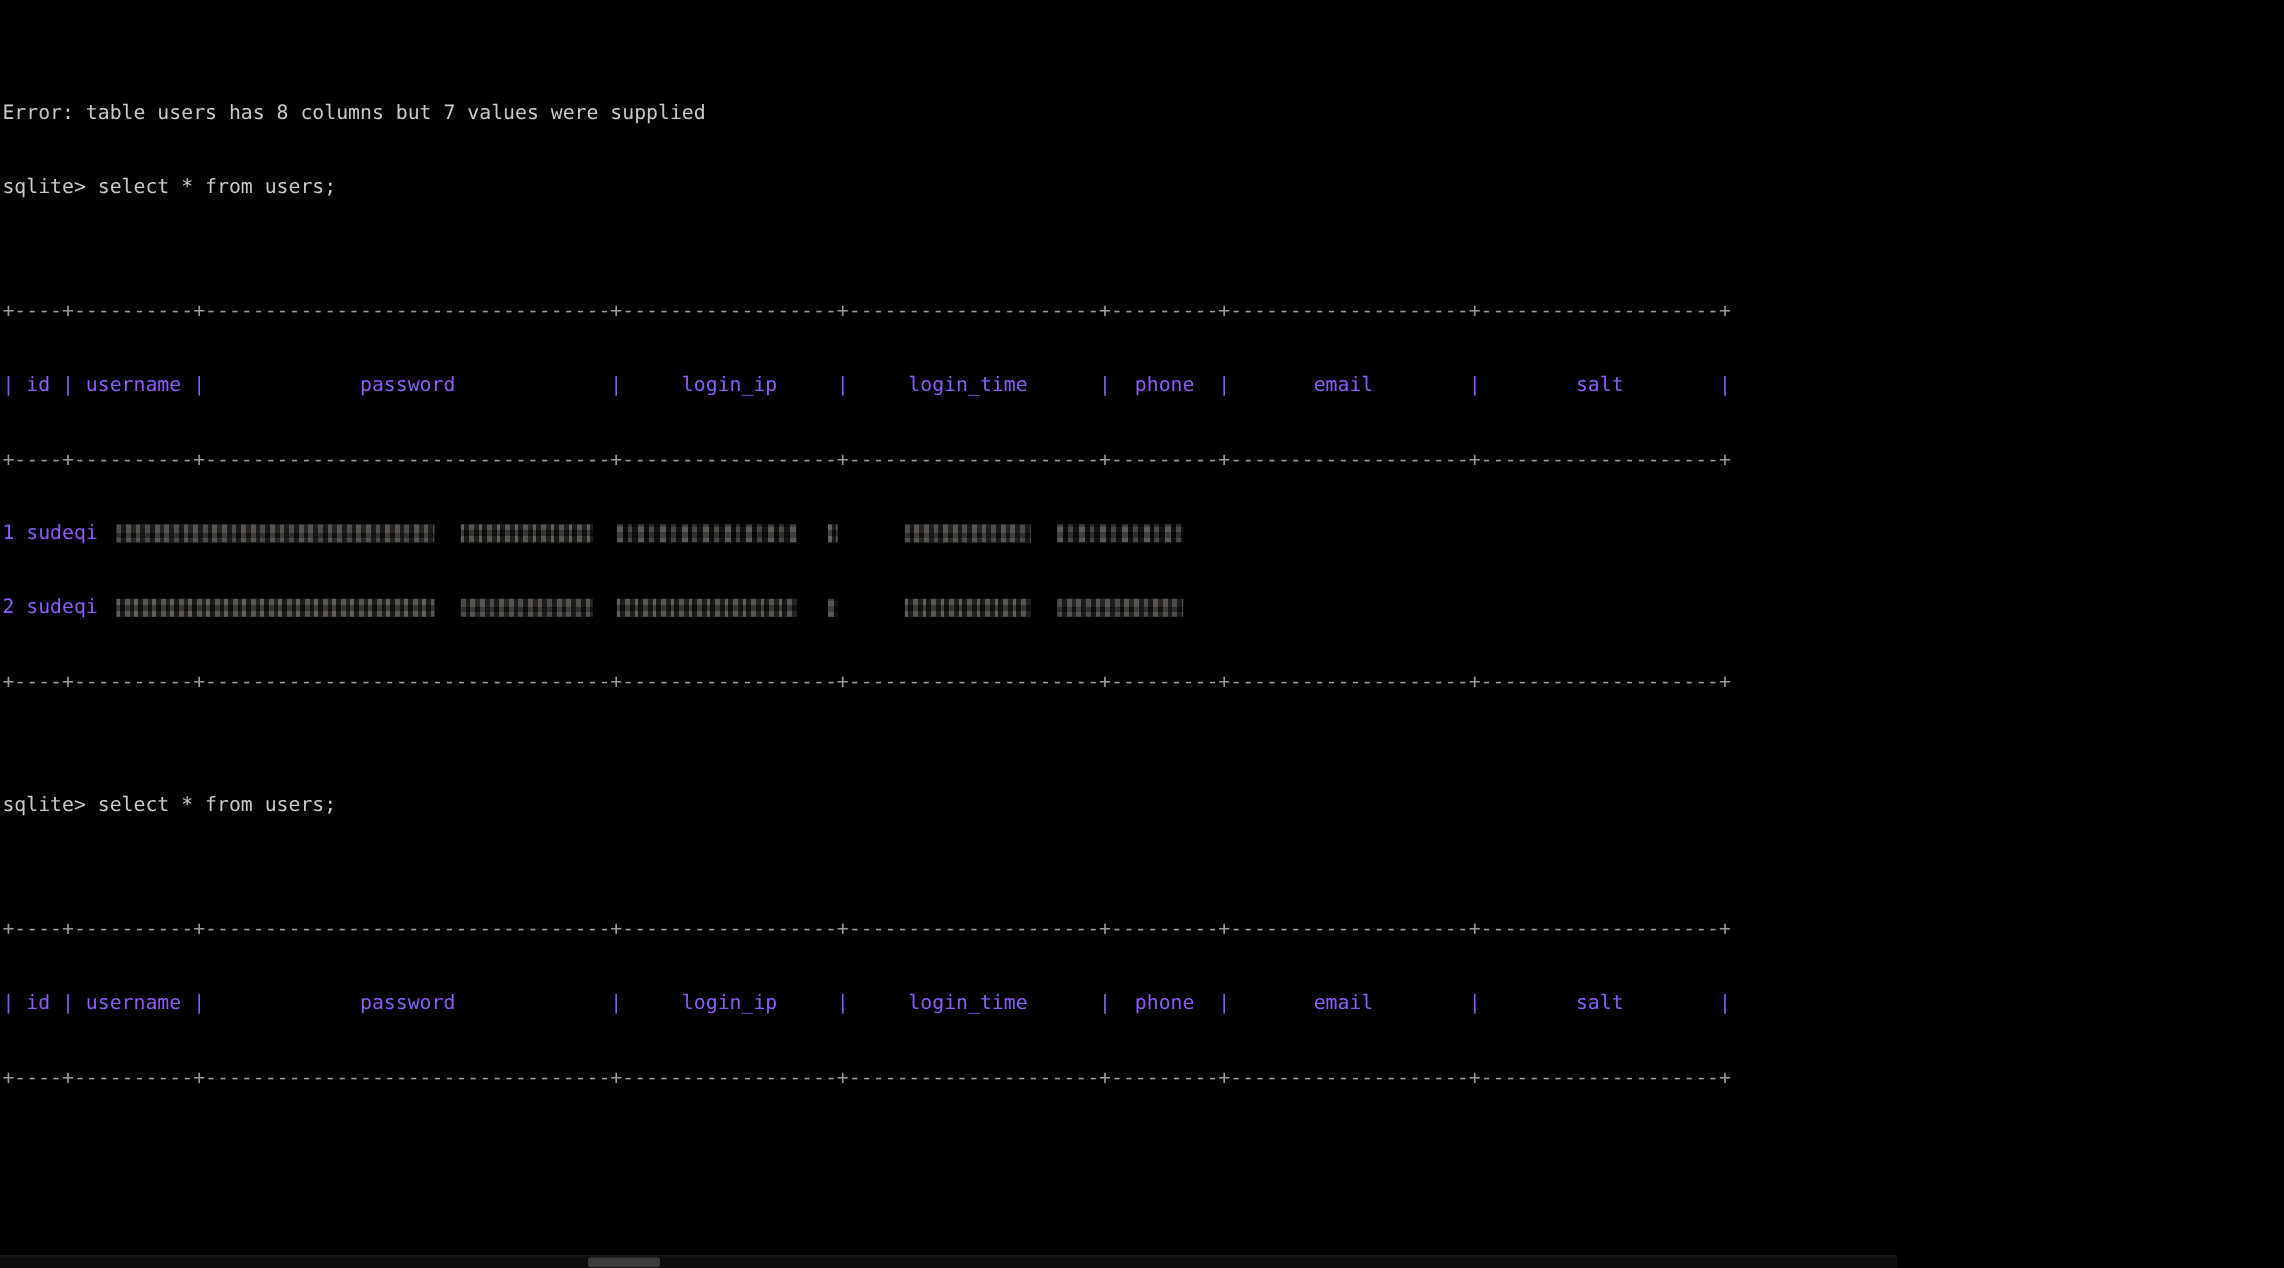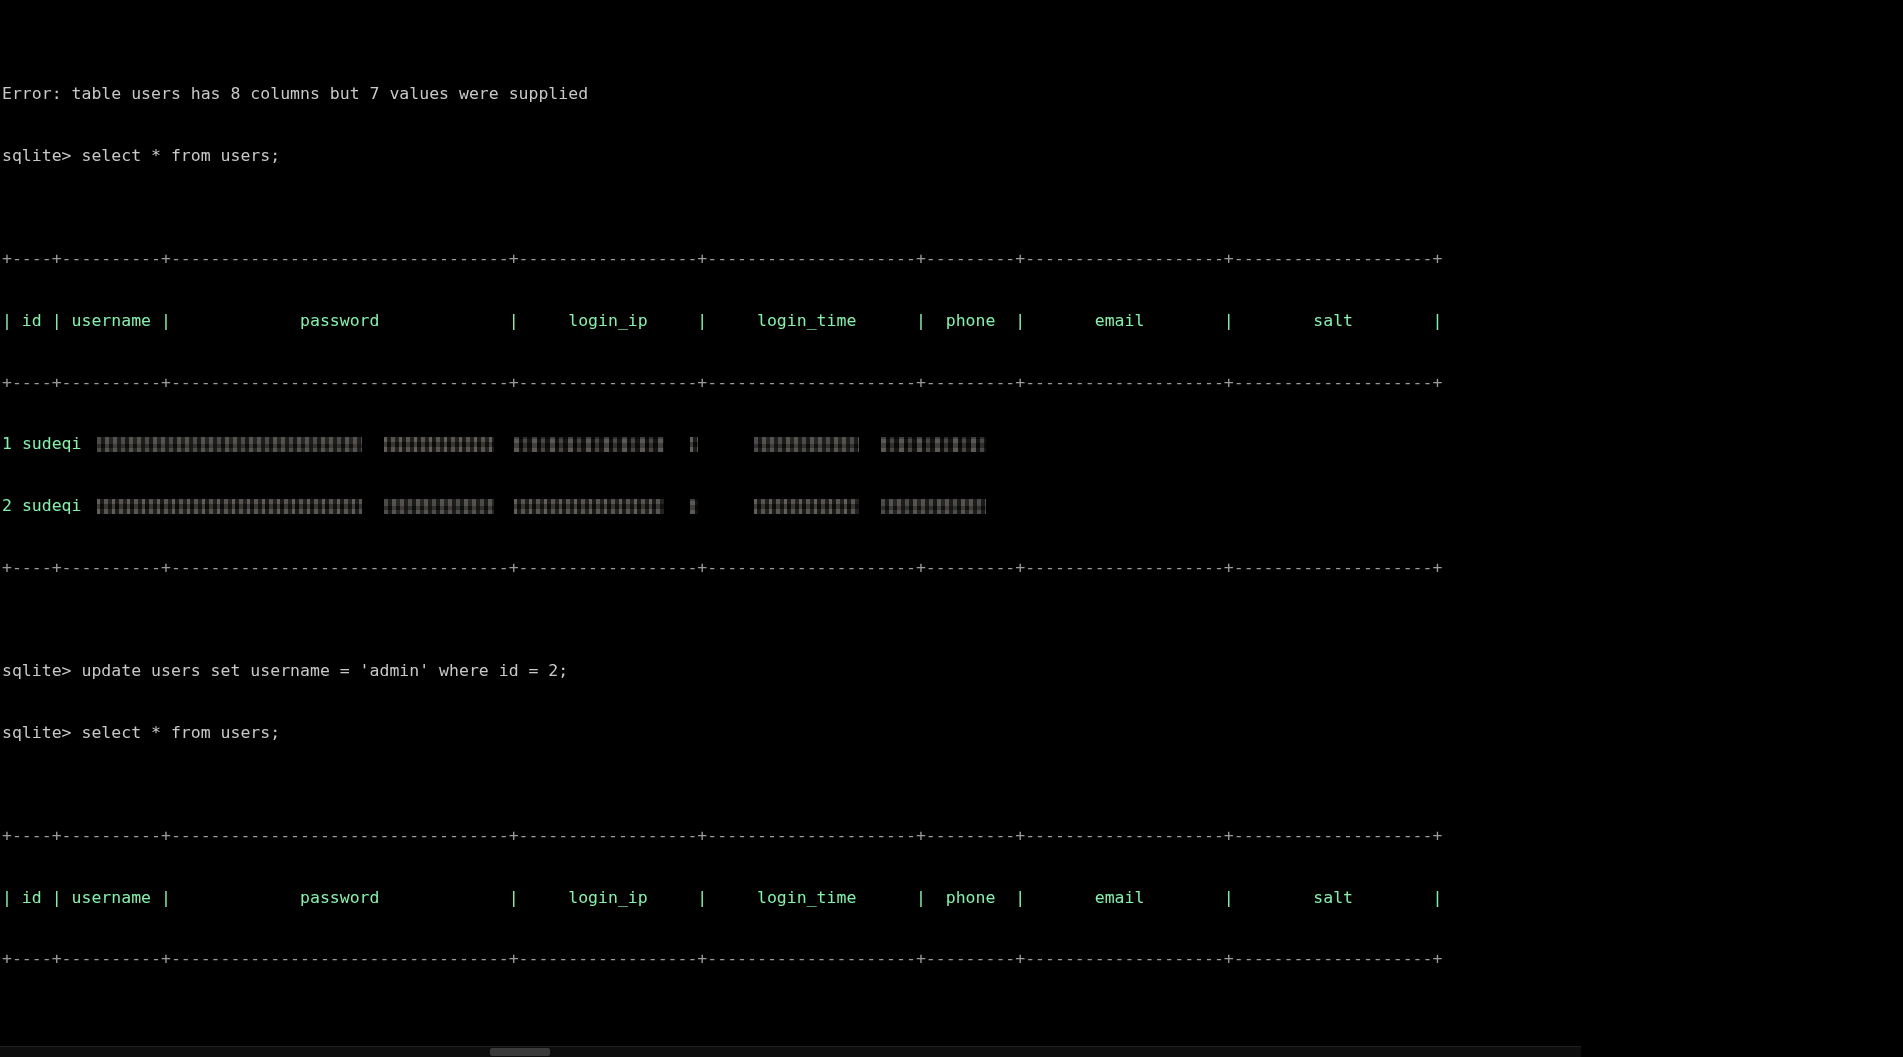--- a/index.html
+++ b/index.html
@@ -28,21 +28,21 @@
     white-space: pre;
     letter-spacing: 0px;
   }
   .line {
     white-space: pre;
     height: 20.6px;
     position: relative;
   }
   .tbl {
     white-space: pre;
-    color: #86efac;
+    color: #8b5cf6;
   }
   .rule {
     color: #9a9a9a;
   }
 
   
   .redact {
     display: inline-block;
     vertical-align: -3px;
     height: 15px;
@@ -121,21 +121,20 @@
 
   
   <div class="line tbl rule">+----+----------+----------------------------------+------------------+---------------------+---------+--------------------+--------------------+</div>
   <div class="line tbl">| id | username |             password             |     login_ip     |     login_time      |  phone  |       email        |        salt        |</div>
   <div class="line tbl rule">+----+----------+----------------------------------+------------------+---------------------+---------+--------------------+--------------------+</div>
   <div class="line tbl"><span>1</span><span> </span><span>sudeqi</span><span class="redact" style="width:265px;margin-left:16px;"></span><span class="redact rv2" style="width:110px;margin-left:22px;"></span><span class="redact rv3" style="width:150px;margin-left:20px;"></span><span class="redact rv2" style="width:8px;margin-left:26px;"></span><span class="redact" style="width:105px;margin-left:56px;"></span><span class="redact rv3" style="width:105px;margin-left:22px;"></span></div>
   <div class="line tbl"><span>2</span><span> </span><span>sudeqi</span><span class="redact rv2" style="width:265px;margin-left:16px;"></span><span class="redact" style="width:110px;margin-left:22px;"></span><span class="redact rv2" style="width:150px;margin-left:20px;"></span><span class="redact rv3" style="width:8px;margin-left:26px;"></span><span class="redact rv2" style="width:105px;margin-left:56px;"></span><span class="redact" style="width:105px;margin-left:22px;"></span></div>
   <div class="line tbl rule">+----+----------+----------------------------------+------------------+---------------------+---------+--------------------+--------------------+</div>
 
   
-  <div class="line">sqlite&gt; update users set username = 'admin' where id = 2;</div>
   <div class="line">sqlite&gt; select * from users;</div>
 
   
   <div class="line tbl rule">+----+----------+----------------------------------+------------------+---------------------+---------+--------------------+--------------------+</div>
   <div class="line tbl">| id | username |             password             |     login_ip     |     login_time      |  phone  |       email        |        salt        |</div>
   <div class="line tbl rule">+----+----------+----------------------------------+------------------+---------------------+---------+--------------------+--------------------+</div>
   
   
   
 

